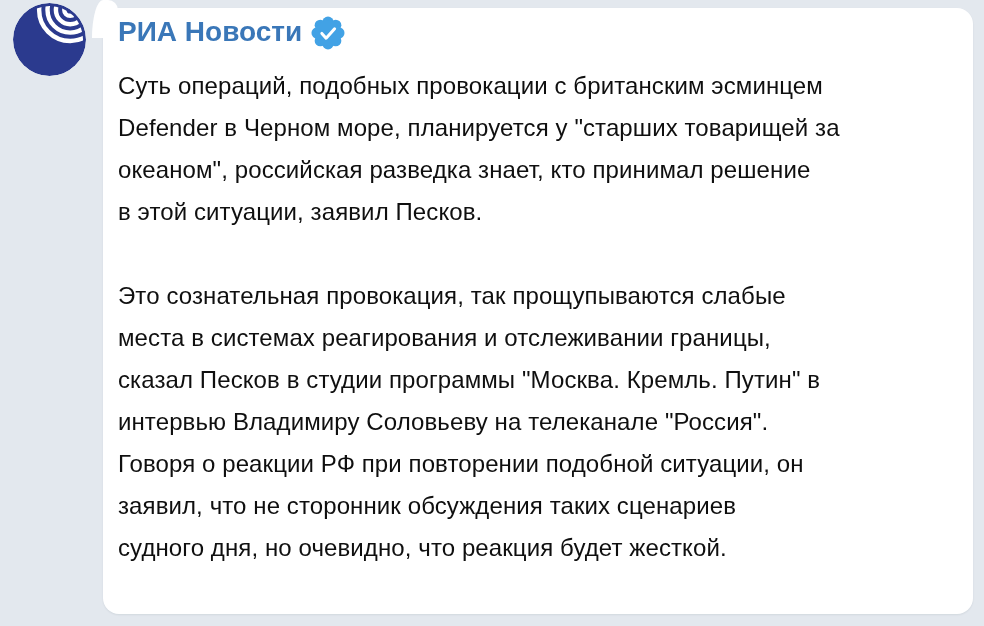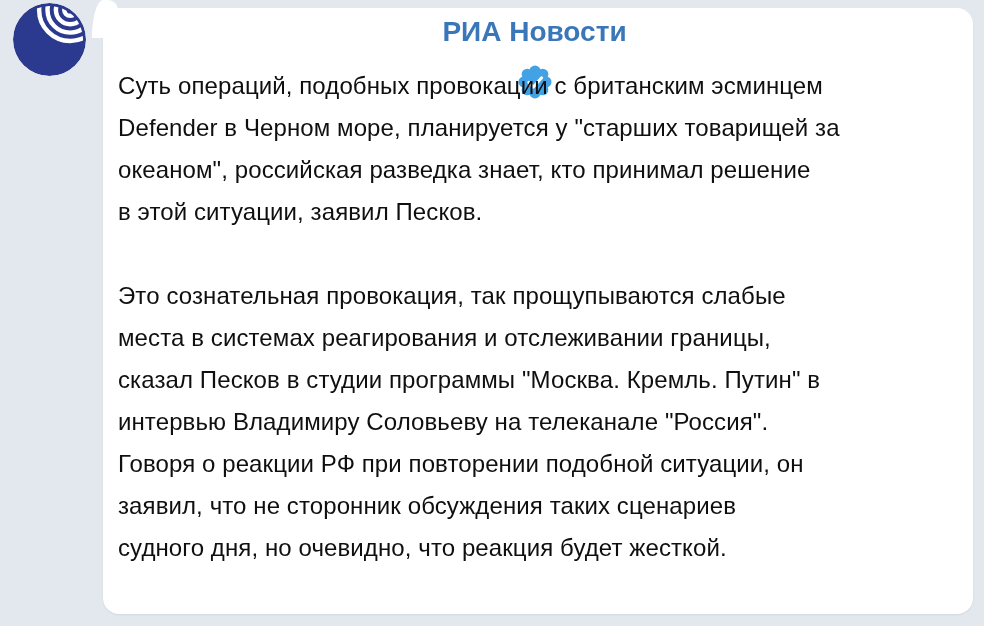--- a/index.html
+++ b/index.html
@@ -24,21 +24,21 @@
     box-shadow:0 1px 2px rgba(16,35,47,.08);
     box-sizing:border-box;
   }
   .tail{
     position:absolute;left:-11px;top:-8px;width:26px;height:38px;background:#fff;
     border-top-left-radius:11px 38px;border-top-right-radius:10px;
   }
 
   .name-row{
     display:flex;align-items:center;gap:9px;
-    margin:2px 22px 0 15px;height:44px;flex-direction:column;
+    margin:2px 22px 0 15px;height:44px;
   }
   .channel-name{
     color:var(--name-blue,#3a77b8);
     font-size:28px;font-weight:bold;line-height:44px;
     cursor:pointer;white-space:nowrap;
   }
   .badge{width:34px;height:34px;flex:0 0 auto;margin-top:2px;}
 
   .msg-text{
     margin:11px 22px 0 15px;

